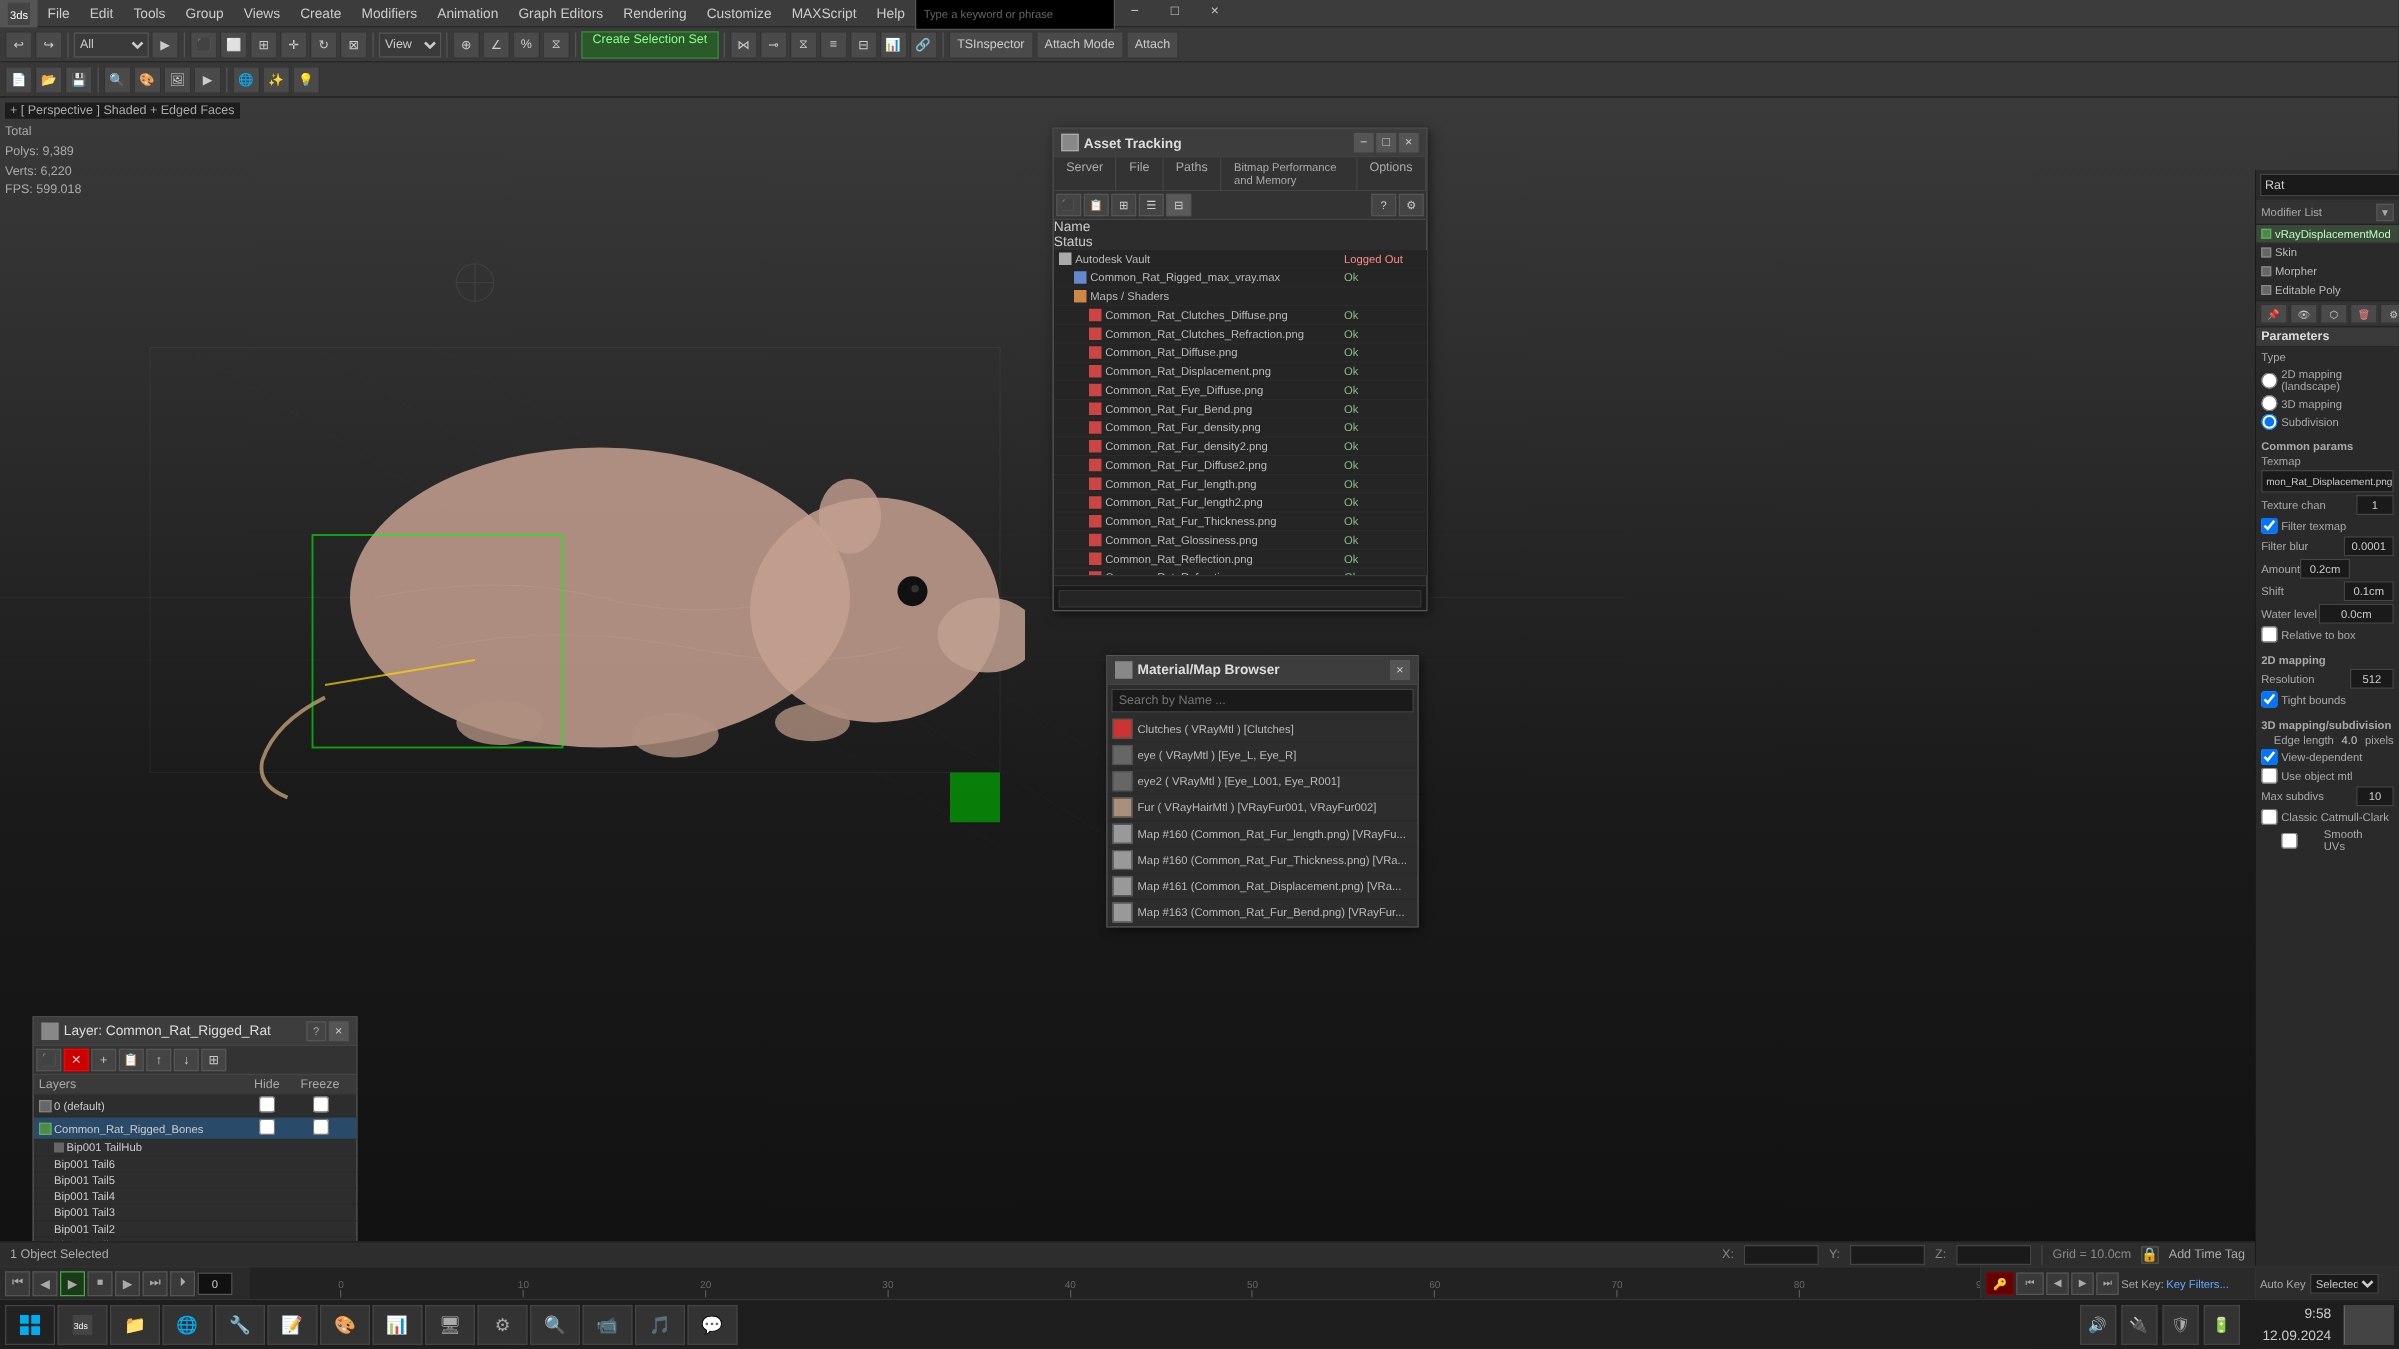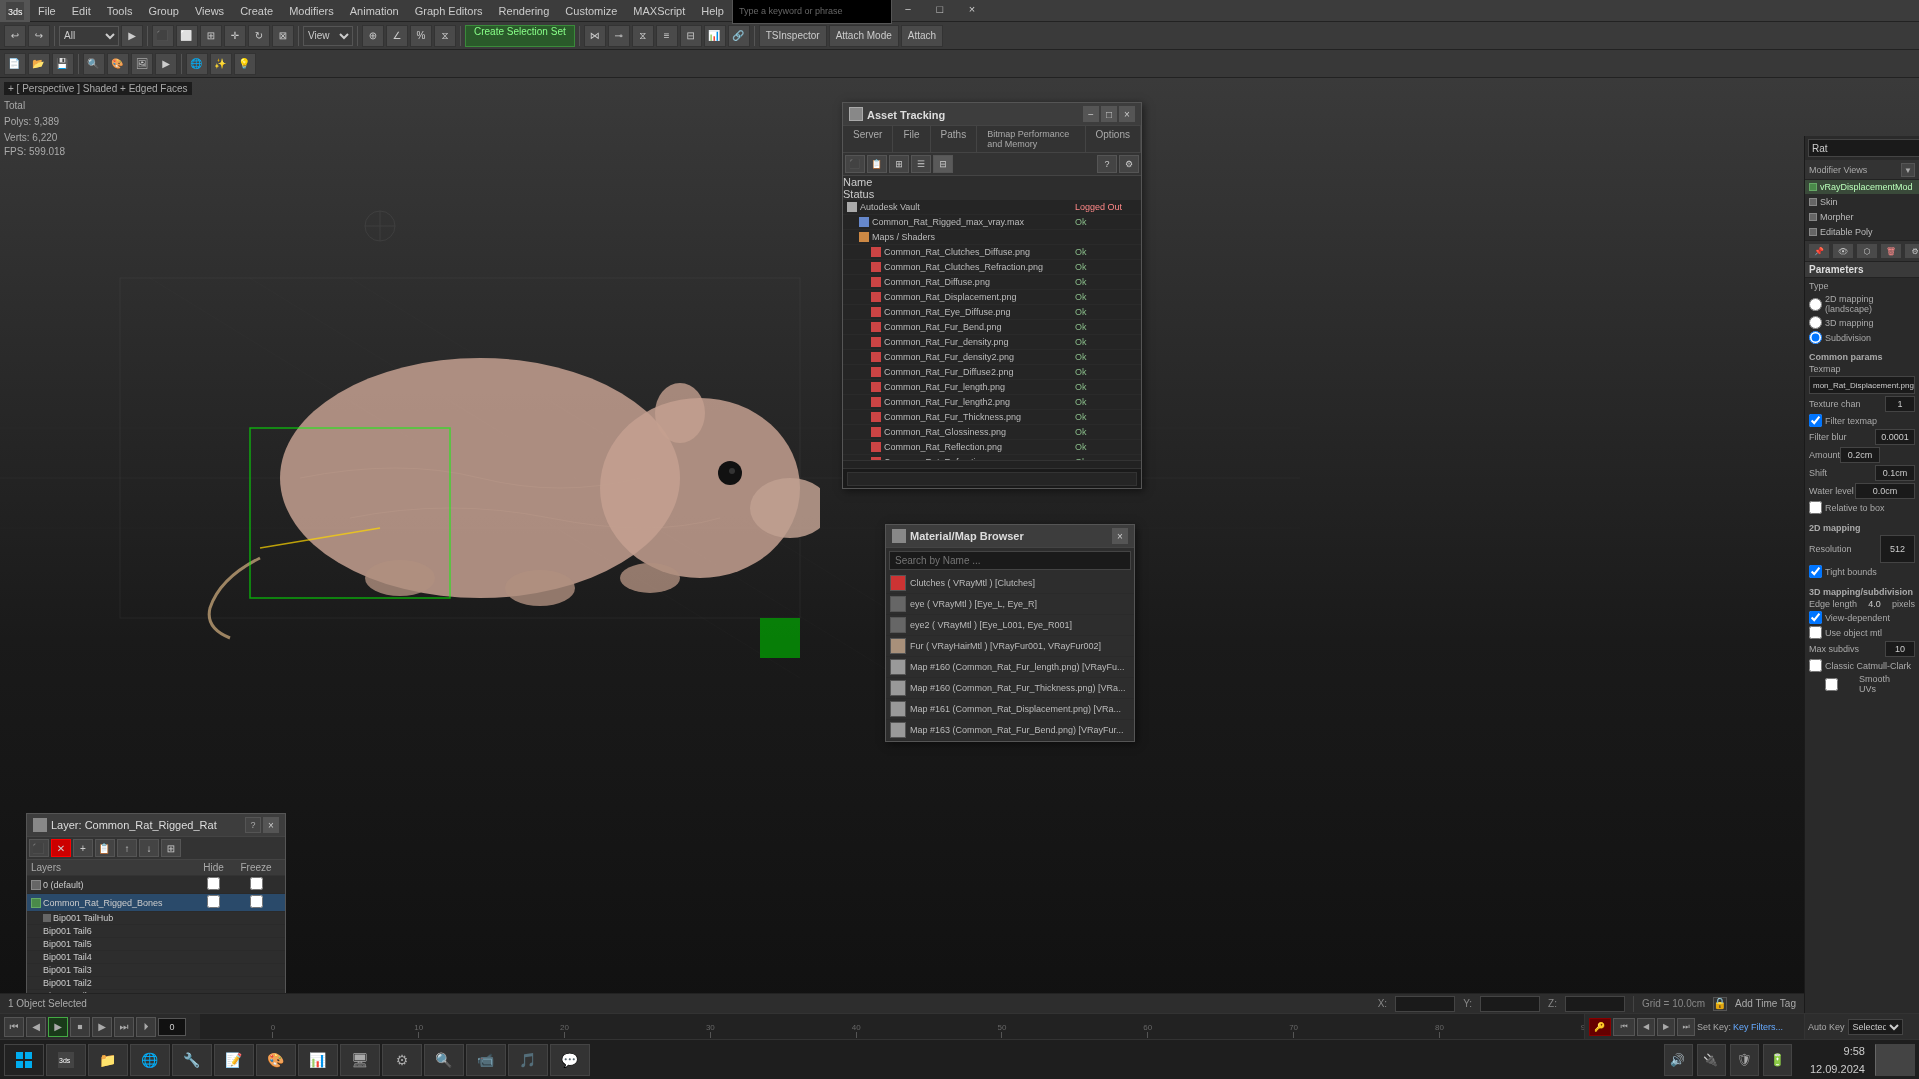--- a/index.html
+++ b/index.html
@@ -248,21 +248,21 @@
   </div>
 
   <div id="far-right">
 
     <div style="display:flex; align-items:center; padding:3px; border-bottom:1px solid #333; gap:2px;">
       <input type="text" value="Rat" style="flex: 1 1 0%; height: 18px; background: rgb(26, 26, 26); border: 1px solid rgb(68, 68, 68); color: rgb(204, 204, 204); font-size: 10px; padding: 0px 3px;">
 
     </div>
 
     <div style="display:flex; align-items:center; justify-content:space-between; padding:2px 4px; background:#333; border-bottom:1px solid #222;">
-      <span style="font-size:9px; color:#aaa;">Modifier Views</span>
+      <span style="font-size:9px; color:#aaa;">Modifier List</span>
       <div style="width:14px; height:14px; background:#444; border:1px solid #555; display:flex; align-items:center; justify-content:center; font-size:8px; color:#aaa;">▼</div>
     </div>
 
     <div style="display:flex; align-items:center; gap:3px; padding:2px 4px; background:#3a4a3a; border-bottom:1px solid #2a2a2a; font-size:9px; color:#bfb;">
       <div style="width:8px; height:8px; background:#4a8a4a; border:1px solid #6a6;"></div>
       <span>vRayDisplacementMod</span>
     </div>
     <div style="display:flex; align-items:center; gap:3px; padding:2px 4px; border-bottom:1px solid #2a2a2a; font-size:9px; color:#bbb;">
       <div style="width:8px; height:8px; background:#666; border:1px solid #888;"></div>
       <span>Skin</span>
@@ -340,32 +340,32 @@
       <div style="display:flex; align-items:center; gap:3px; margin:2px 0;">
         <input type="checkbox" style="">
         <span style="font-size:9px; color:#aaa;">Relative to box</span>
       </div>
     </div>
 
     <div style="padding:3px 4px; border-bottom:1px solid #2a2a2a;">
       <div style="font-size:9px; color:#aaa; margin-bottom:2px; font-weight:bold;">2D mapping</div>
       <div style="display:flex; align-items:center; justify-content:space-between; margin:2px 0;">
         <span style="font-size:9px; color:#aaa;">Resolution</span>
-        <input type="text" style="width: 35px; height: 28px; background: rgb(26, 26, 26); border: 1px solid rgb(68, 68, 68); color: rgb(204, 204, 204); font-size: 9px; text-align: center;" value="512">
+        <input type="text" style="width: 35px; height: 16px; background: rgb(26, 26, 26); border: 1px solid rgb(68, 68, 68); color: rgb(204, 204, 204); font-size: 9px; text-align: center;" value="512">
       </div>
       <div style="display:flex; align-items:center; gap:3px; margin:2px 0;">
         <input type="checkbox" checked="" style="">
         <span style="font-size:9px; color:#aaa;">Tight bounds</span>
       </div>
     </div>
 
     <div style="padding:3px 4px; border-bottom:1px solid #2a2a2a;">
       <div style="font-size:9px; color:#aaa; margin-bottom:2px; font-weight:bold;">3D mapping/subdivision</div>
       <div style="display:flex; align-items:center; justify-content:space-between; margin:2px 0;">
-        <span style="font-size:9px; color:#aaa;">Edge length</span>
+        <span style="font-size:9px; color:#aaa;margin-left:10px;">Edge length</span>
         <span style="font-size:9px; color:#ccc;">4.0</span>
         <span style="font-size:9px; color:#aaa;">pixels</span>
       </div>
       <div style="display:flex; align-items:center; gap:3px; margin:2px 0;">
         <input type="checkbox" checked="" style="">
         <span style="font-size:9px; color:#aaa;">View-dependent</span>
       </div>
       <div style="display:flex; align-items:center; gap:3px; margin:2px 0;">
         <input type="checkbox" style="">
         <span style="font-size:9px; color:#aaa;">Use object mtl</span>

